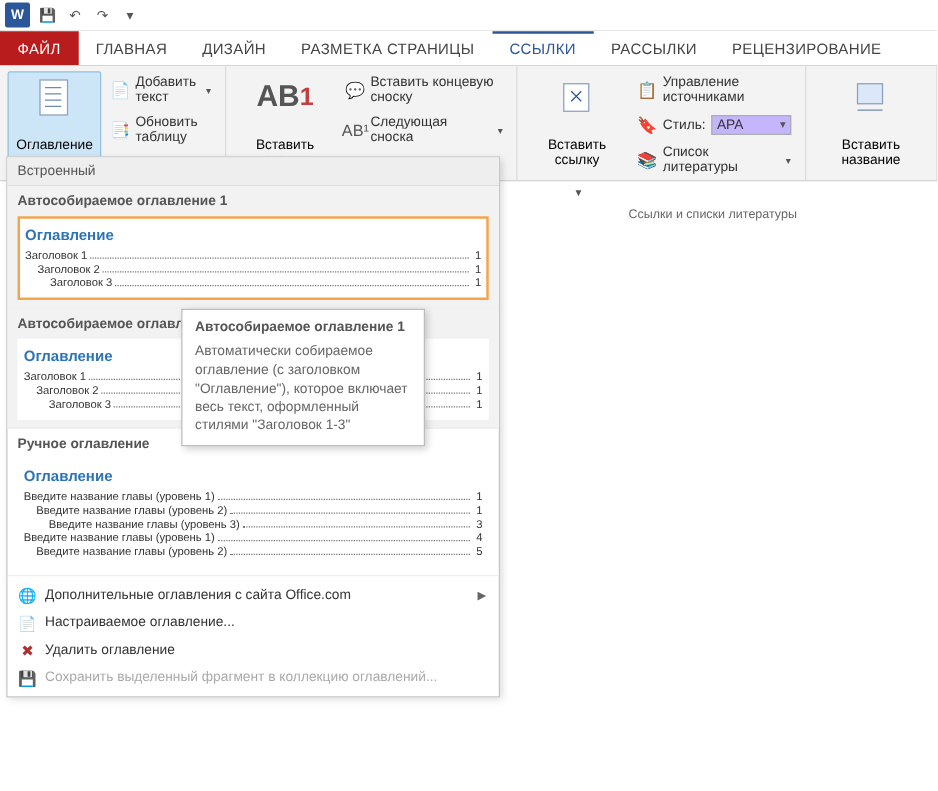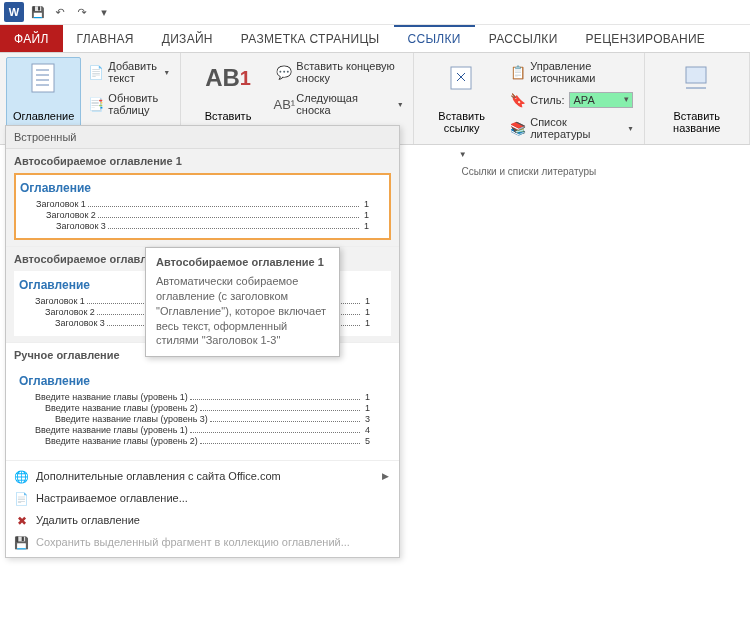--- a/index.html
+++ b/index.html
@@ -7,50 +7,50 @@
 .titlebar{height:25px;background:#fff;display:flex;align-items:center;padding:0 4px;gap:6px;border-bottom:1px solid #e5e5e5}
 .titlebar .wlogo{width:20px;height:20px;background:#2b579a;display:flex;align-items:center;justify-content:center;color:#fff;font-size:11px;font-weight:bold;border-radius:2px}
 .titlebar .qat-item{width:16px;height:16px;display:flex;align-items:center;justify-content:center;color:#555;cursor:pointer}
 .tabbar{height:28px;background:#fff;display:flex;border-bottom:1px solid #d4d4d4}
 .tab{padding:0 14px;line-height:28px;font-size:12px;color:#444;cursor:pointer;letter-spacing:.3px}
 .tab.file{background:#b91c1c;color:#fff}
 .tab.active{color:#2b579a;position:relative}
 .tab.active::after{content:"";position:absolute;left:0;right:0;top:0;height:2px;background:#2b579a}
 .ribbon{height:92px;background:#f3f3f3;display:flex;border-bottom:1px solid #d4d4d4}
 .group{border-right:1px solid #dcdcdc;padding:4px 6px 2px 6px;display:flex;flex-direction:column;justify-content:space-between}
-.glabel{font-size:10px;color:#666;text-align:center;padding-top:2px}
+.glabel{font-size:10px;color:#666;text-align:right;padding-top:2px}
 .btn-lg{display:flex;flex-direction:column;align-items:center;justify-content:flex-start;padding:4px 6px;cursor:pointer;border:1px solid transparent;border-radius:2px;gap:16px}
 .btn-lg.active{background:#cde6f7;border:1px solid #92c0e0}
 .btn-lg .ico{width:32px;height:32px;display:flex;align-items:center;justify-content:center;font-size:24px}
 .btn-sm{display:flex;align-items:center;gap:4px;padding:2px 4px;cursor:pointer;border:1px solid transparent;border-radius:2px;font-size:11px;color:#333}
 .btn-sm .ico{width:16px;height:16px;display:flex;align-items:center;justify-content:center;font-size:13px}
 .col{display:flex;flex-direction:column;gap:2px}
 .row{display:flex;gap:2px;align-items:flex-start}
 .caret{font-size:8px;color:#555;margin-left:2px}
 .dropdown{position:absolute;left:5px;top:125px;width:395px;background:#fff;border:1px solid #c6c6c6;box-shadow:2px 2px 6px rgba(0,0,0,.15)}
 .dd-header{background:#eeeeee;color:#555;font-size:11px;font-weight:normal;padding:5px 8px;border-bottom:1px solid #ddd}
 .dd-section{padding:6px 8px;border-bottom:1px solid #eee}
 .dd-section.gray{background:#f2f2f2}
 .dd-title-row{font-size:11px;font-weight:bold;color:#555;margin-bottom:6px}
 .preview{background:#fff;border:1px solid transparent;padding:6px 4px}
 .preview.sel{border:2px solid #f1a54c;background:#fff}
 .preview .toc-title{color:#2e74b5;font-size:12px;font-weight:bold;margin-bottom:4px}
-.preview .toc-line{display:flex;font-size:9px;color:#333;margin:1px 16px}
+.preview .toc-line{display:flex;font-size:9px;color:#333;margin:1px 0}
 .preview .toc-line .txt{white-space:nowrap}
 .preview .toc-line .dots{flex:1;border-bottom:1px dotted #777;margin:0 2px 2px 2px}
 .preview .toc-line .pg{width:8px;text-align:right}
 .dd-menu{padding:4px 0}
 .dd-item{padding:5px 10px 5px 30px;position:relative;font-size:11px;color:#333;cursor:pointer}
 .dd-item.disabled{color:#aaa}
 .dd-item .mi-ico{position:absolute;left:8px;top:4px;width:16px;height:16px;display:flex;align-items:center;justify-content:center;font-size:12px}
 .dd-item .arrow{position:absolute;right:10px;top:6px;font-size:9px;color:#666}
 .tooltip{position:absolute;left:145px;top:247px;width:195px;background:#fff;border:1px solid #bcbcbc;box-shadow:2px 2px 6px rgba(0,0,0,.2);padding:8px 10px;font-size:11px}
 .tooltip .tt-title{font-weight:bold;color:#555;margin-bottom:6px}
 .tooltip .tt-body{color:#666;line-height:1.35}
-.style-combo{display:inline-block;border:1px solid #abadb3;background:#86efac;padding:1px 14px 1px 4px;font-size:11px;min-width:64px;position:relative}
+.style-combo{display:inline-block;border:1px solid #abadb3;background:#c4b5fd;padding:1px 14px 1px 4px;font-size:11px;min-width:64px;position:relative}
 .style-combo::after{content:"▾";position:absolute;right:3px;top:1px;font-size:9px;color:#555}
 .doc-ico{position:relative}
 .doc-ico svg{display:block}
 </style>
 </head>
 <body>
 
 <div class="titlebar">
   <span class="wlogo">W</span>
   <span class="qat-item">💾</span>

